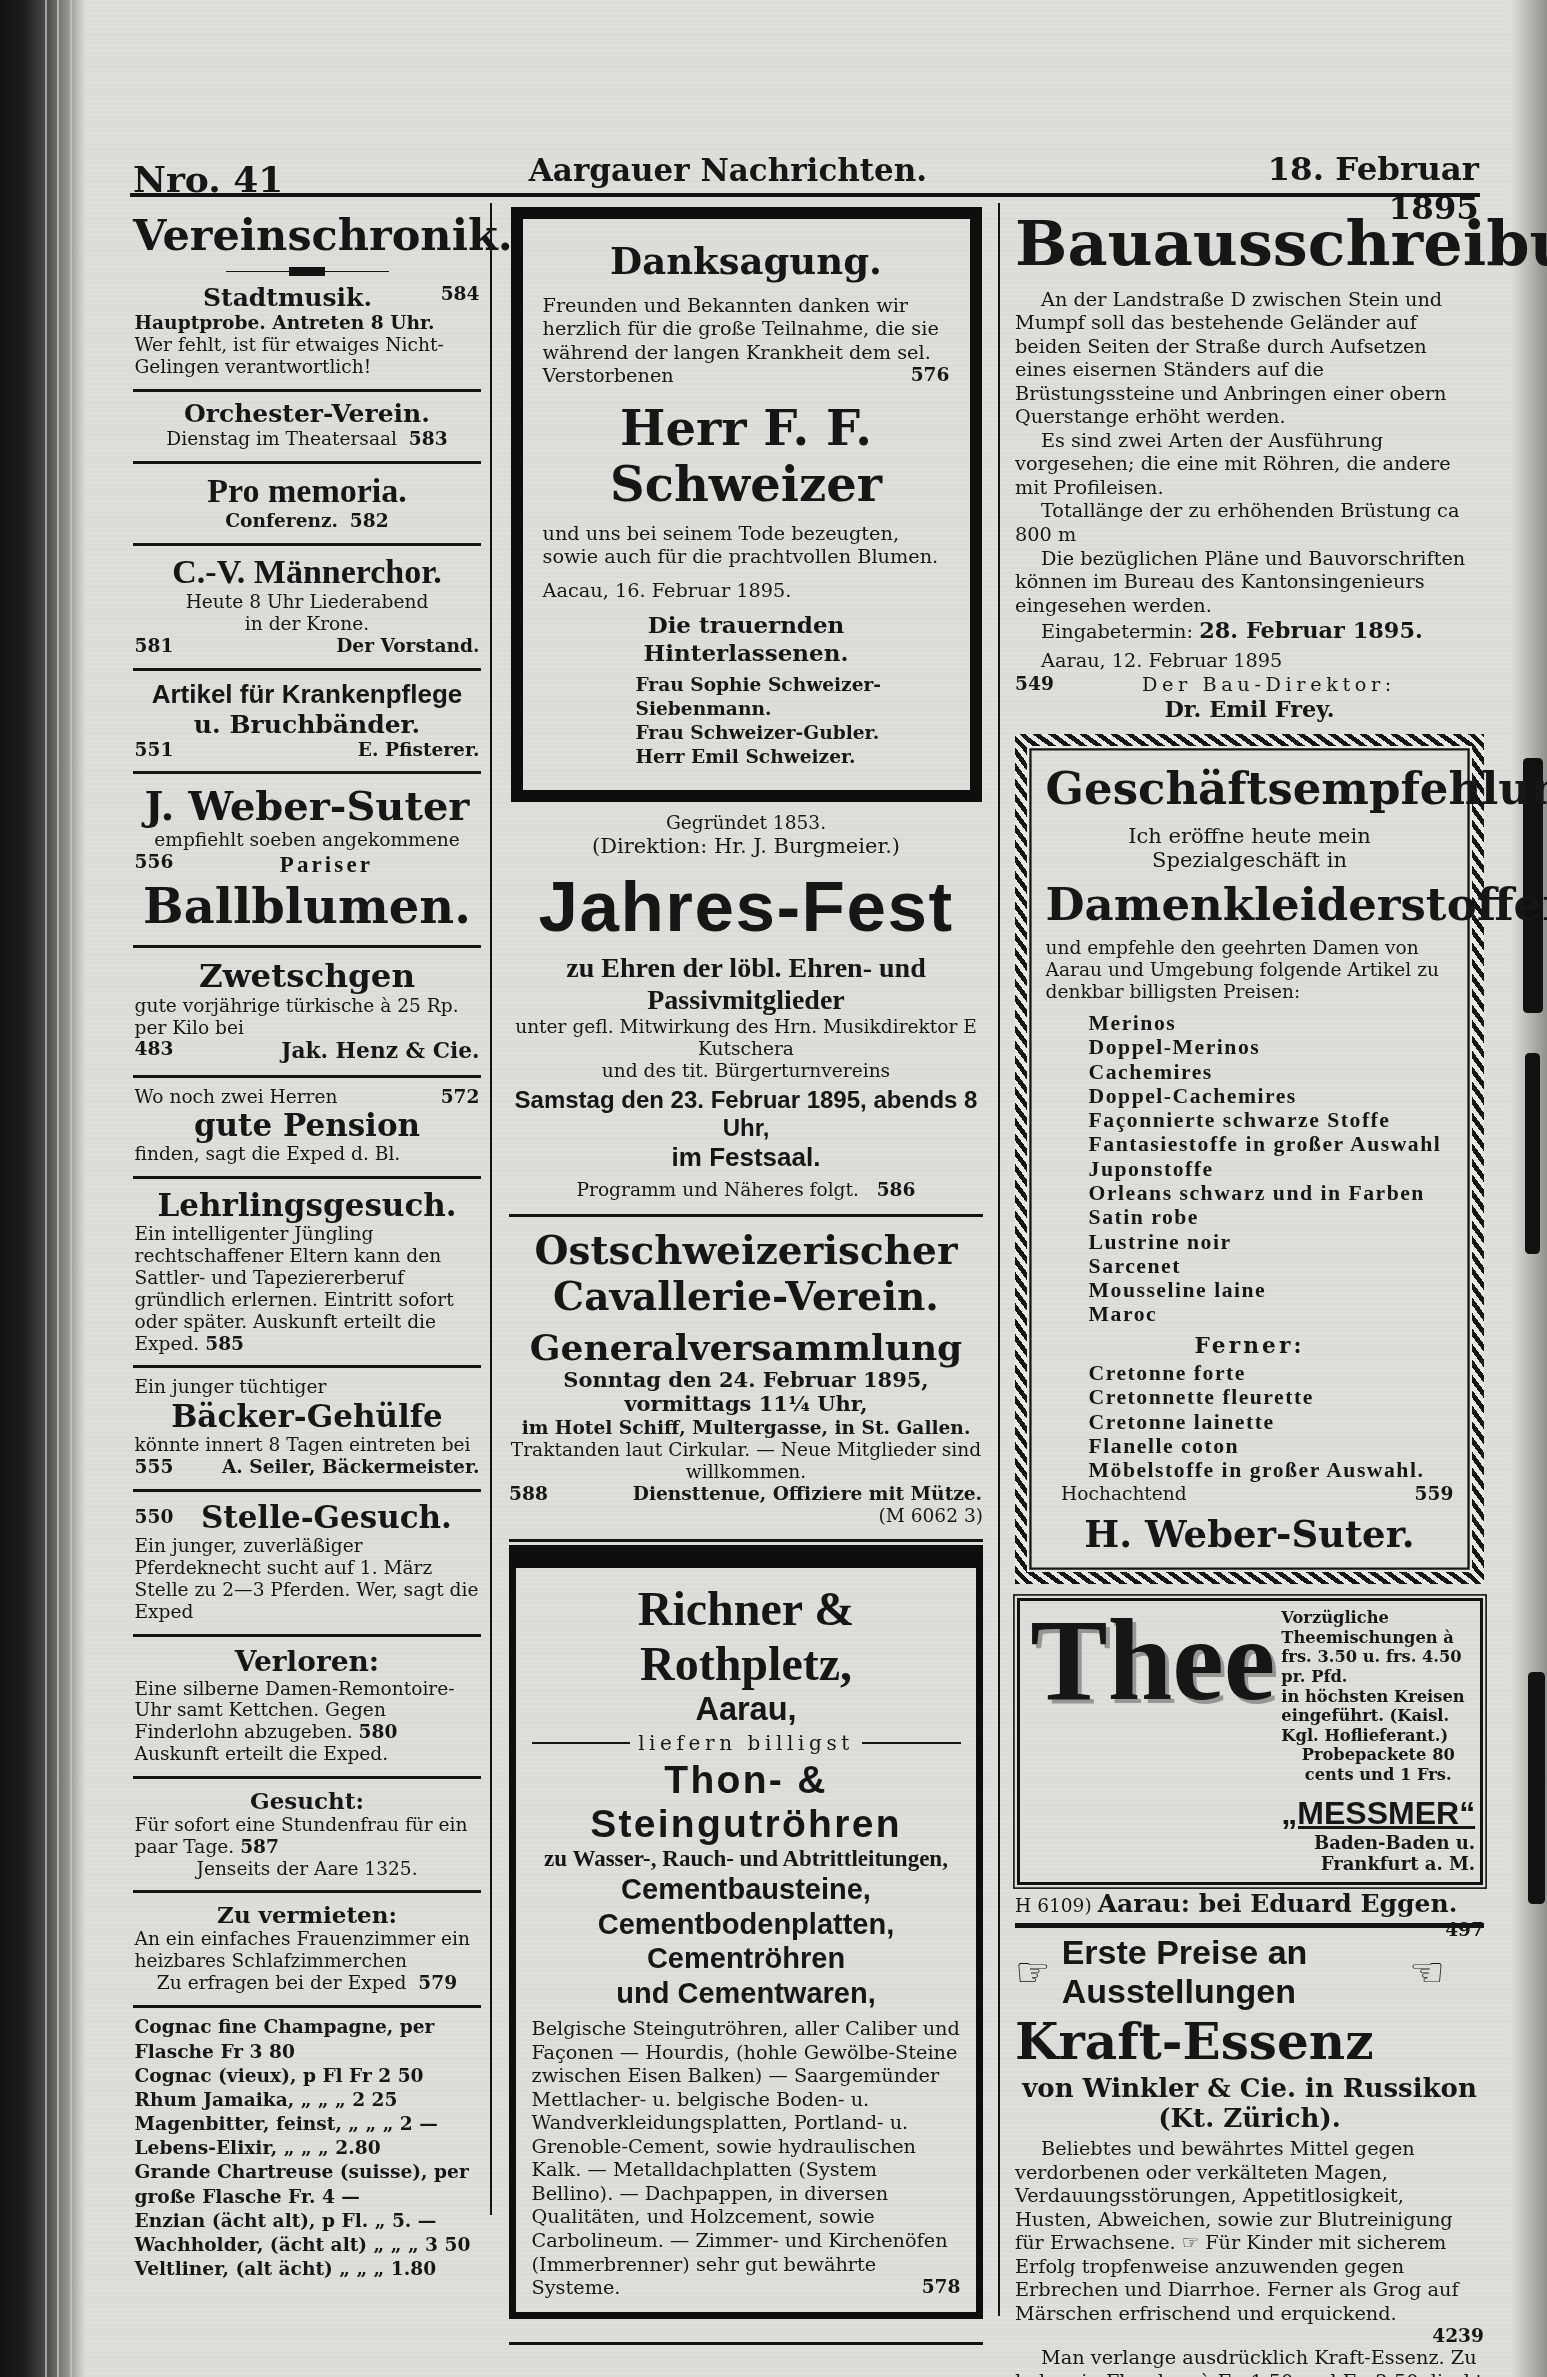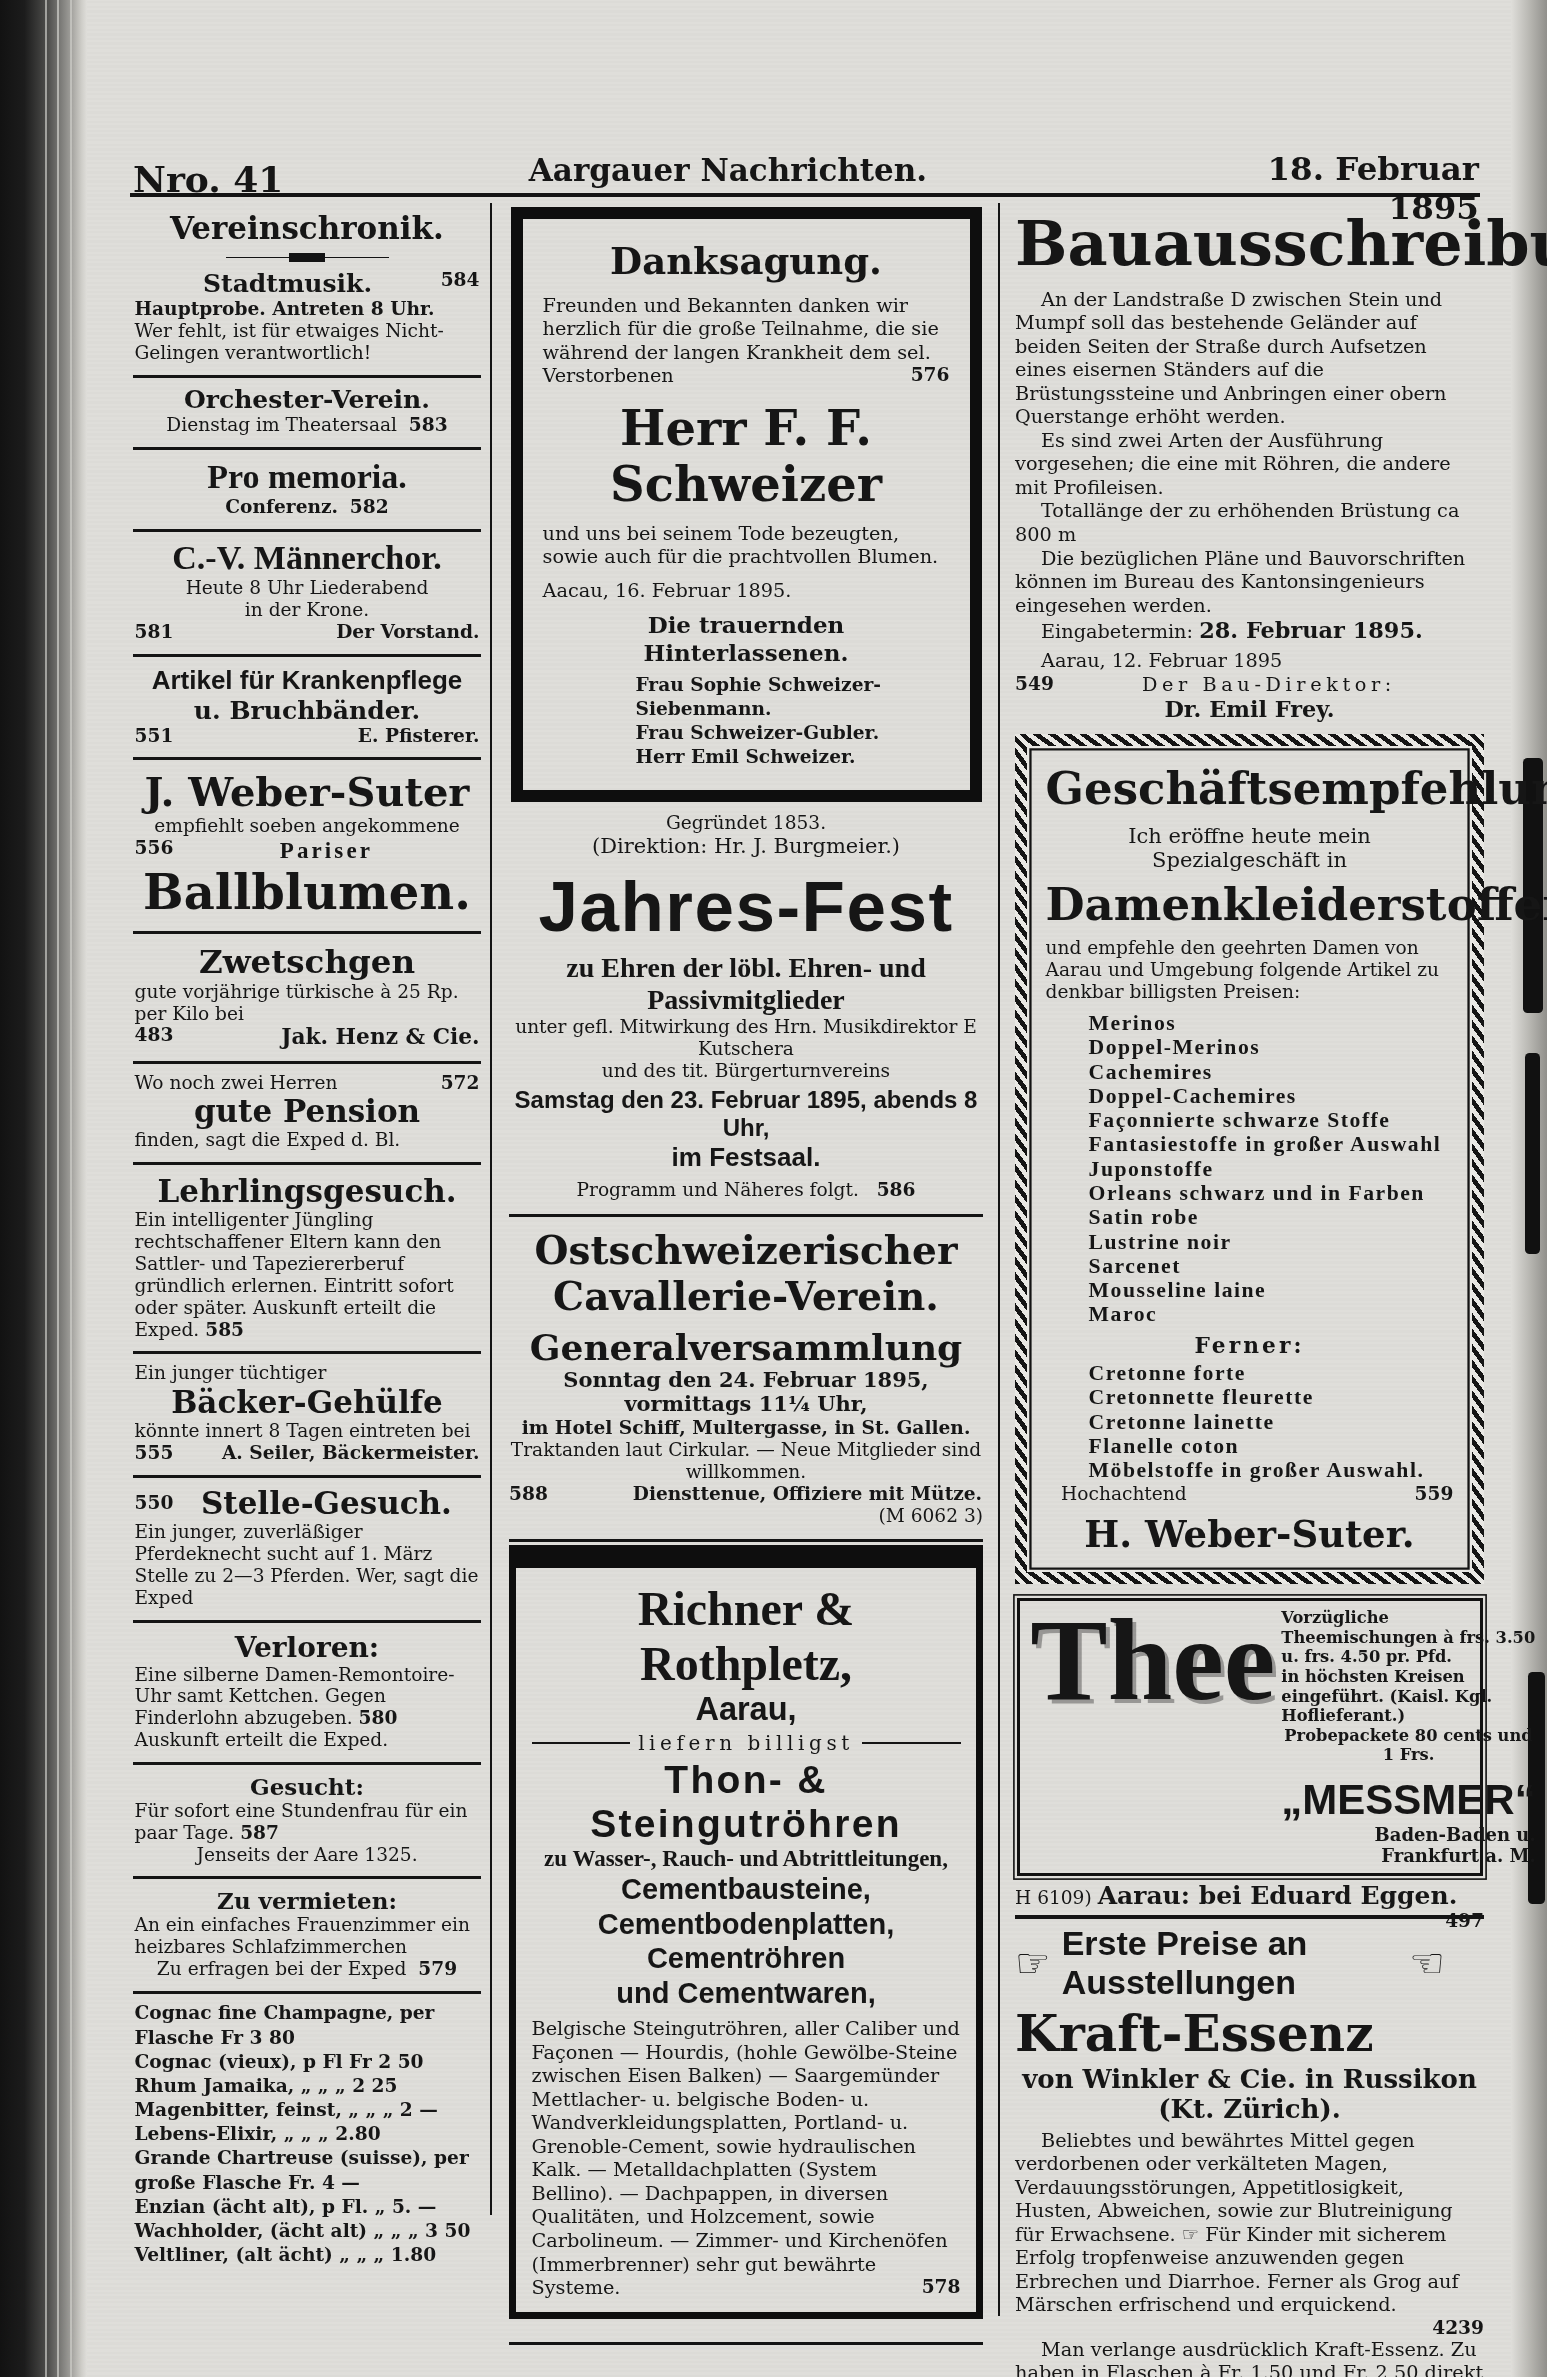--- a/index.html
+++ b/index.html
@@ -33,21 +33,21 @@
   .c{text-align:center;}
   .sm{font-size:18.6px;line-height:1.18;}
   .ref{font-weight:bold;font-size:18.6px;}
   .ref-r{float:right;}
   .ref-l{float:left;}
   .t-fra{font-weight:bold;}           
   .t-lat{font-family:"Liberation Serif",serif;font-weight:bold;}
   .t-sans{font-family:"Liberation Sans",sans-serif;font-weight:bold;}
   .big-rule{height:4.6px;background:#131313;margin:4.6px 0;}
   
-  #chronik-title{font-size:31px;text-align:center;font-weight:bold;padding-top:3.1px;}
+  #chronik-title{font-size:43px;text-align:center;font-weight:bold;padding-top:3.1px;}
   .ornament{width:163px;height:1.5px;background:#131313;margin:10.8px auto 3.1px;position:relative;}
   .ornament span{position:absolute;left:50%;top:-3.9px;width:36px;height:9.3px;margin-left:-18px;background:#131313;display:block;}
   .adtitle{font-size:25px;text-align:center;font-weight:bold;}
   .adtitle-big{font-size:34px;text-align:center;font-weight:bold;}
   .price-line{font-size:18.6px;line-height:1.3;font-weight:bold;}
   
   .boxed-thick{border:12.4px solid #0e0e0e;padding:20px 20px;margin:0 1.5px;}
   #danksagung-title{font-size:37px;text-align:center;font-weight:bold;margin-bottom:10.8px;}
   #danksagung-name{font-size:48px;text-align:center;font-weight:bold;margin:12.4px 0 9.3px;}
   .mid-sec{padding:10.8px 0 12.4px;border-bottom:3.9px solid #141414;position:relative;}
@@ -68,21 +68,21 @@
   .indent{ text-indent:26px;}
   #greek-box{border:12.4px solid #141414;border-image:repeating-linear-gradient(45deg,#141414 0 5.4px,#e9e8e4 5.4px 10.8px) 16;
              box-shadow:inset 0 0 0 2.3px #e9e8e4, inset 0 0 0 4.6px #141414;padding:15.5px 18.6px;margin-top:10.8px;}
   #gesch-title{font-size:45px;text-align:center;font-weight:bold;margin-bottom:9.3px;}
   #damen{font-size:45px;text-align:center;font-weight:bold;margin:6.2px 0;}
   .fabric div{font-size:21.7px;font-weight:bold;font-family:"Liberation Serif",serif;line-height:1.12;letter-spacing:1.5px;}
   .fabric{padding-left:43px;}
   #weber-sig{font-size:37px;text-align:center;font-weight:bold;margin-top:7.7px;}
   #thee-box{border:3.1px solid #111;box-shadow:0 0 0 2.3px #dfdeda,0 0 0 3.9px #111;padding:7.7px 10.8px;margin:14px 1.5px 0;position:relative;}
   #thee-word{font-size:116px;line-height:.9;font-weight:bold;font-family:"Liberation Serif",serif;text-shadow:3.9px 3.9px 0 rgba(20,20,20,.35);}
-  #thee-brand{font-size:42px;font-weight:bold;font-family:"Liberation Sans",sans-serif;}
+  #thee-brand{font-size:32px;font-weight:bold;font-family:"Liberation Sans",sans-serif;text-decoration:underline;}
   #kraft-title{font-size:50px;text-align:left;font-weight:bold;margin:1.5px 0;}
   .banner-row{display:flex;align-items:center;justify-content:center;gap:10.8px;font-family:"Liberation Sans",sans-serif;font-weight:bold;font-size:34px;}
   .clear{clear:both;}
   .body-p{font-size:19.3px;line-height:1.22;}
 </style>
 </head>
 <body>
 
 <div id="scan">
 

